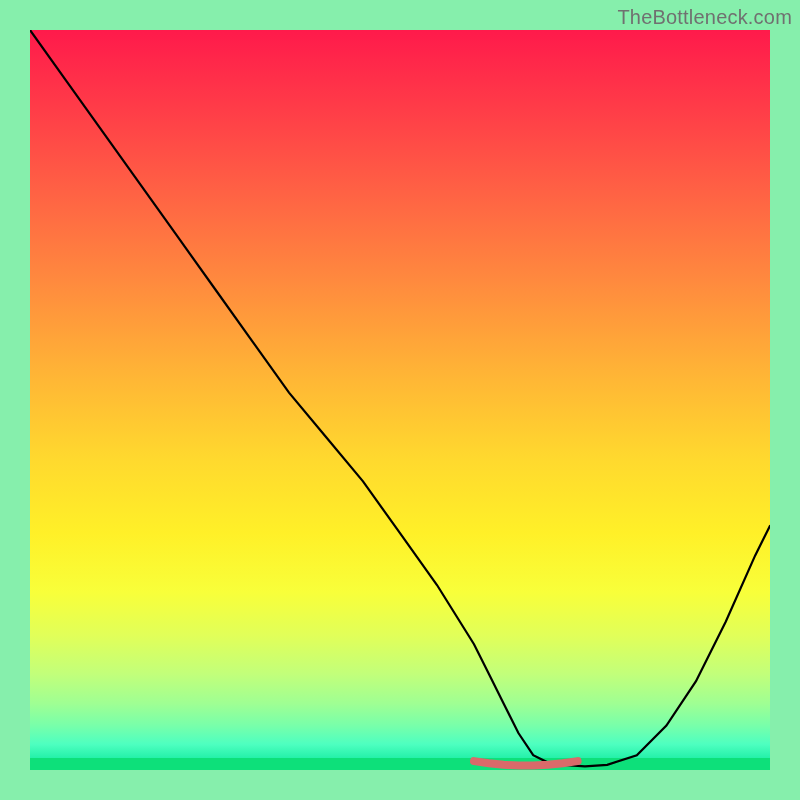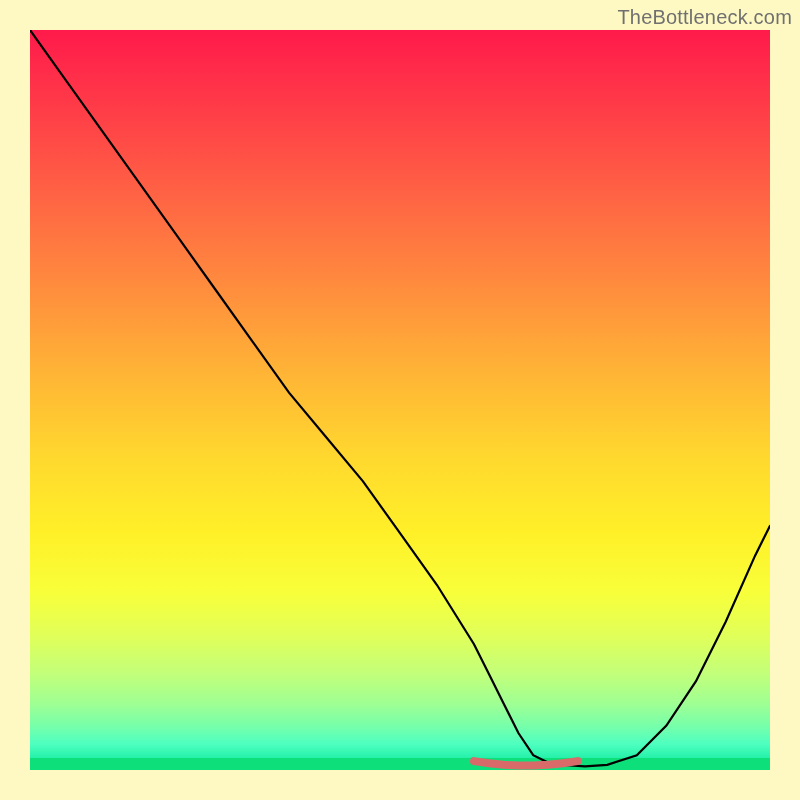--- a/index.html
+++ b/index.html
@@ -7,21 +7,21 @@
     padding: 0;
     width: 800px;
     height: 800px;
     background: #000;
     font-family: Arial, Helvetica, sans-serif;
   }
   .frame {
     position: relative;
     width: 800px;
     height: 800px;
-    background: #fef9c3;
+    background: #86efac;
   }
   .plot {
     position: absolute;
     left: 30px;
     top: 30px;
     width: 740px;
     height: 740px;
     
     background: linear-gradient(to bottom,
       #ff1a4b 0%,

